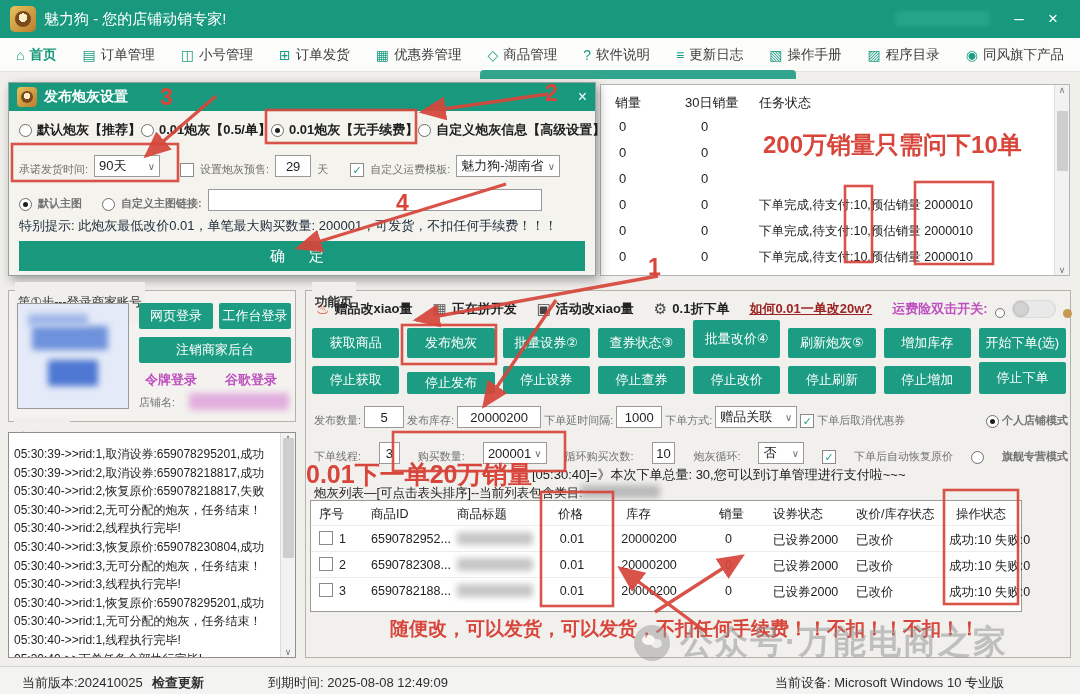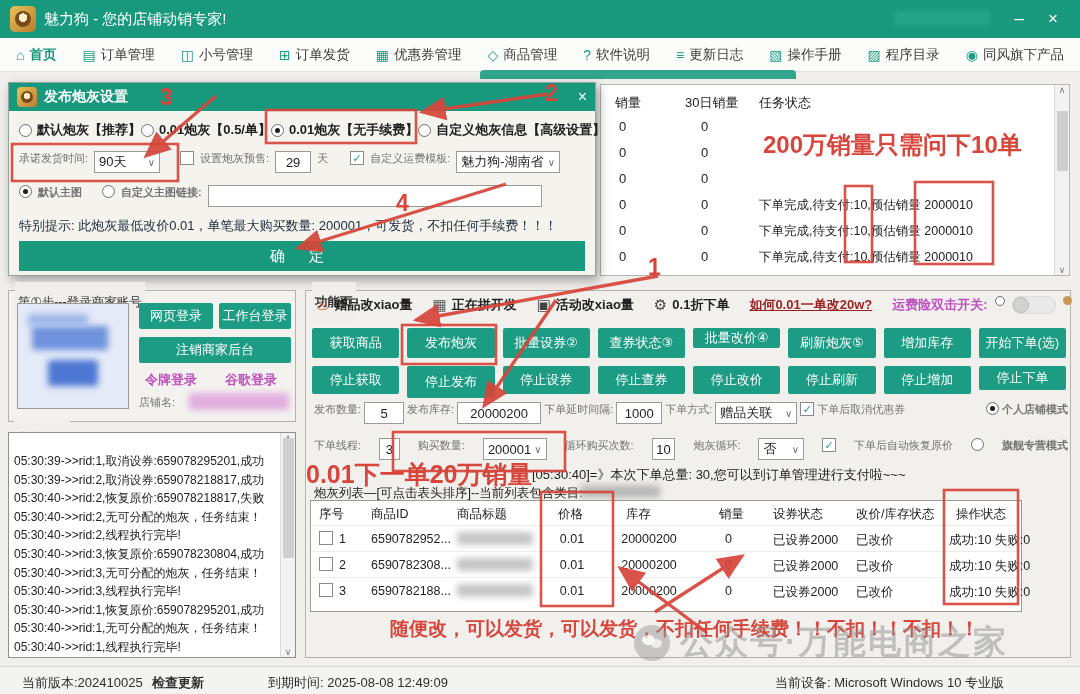--- a/index.html
+++ b/index.html
@@ -1,20 +1,20 @@
 <!DOCTYPE html>
 <html><head>
 <meta charset="utf-8">
 <style>
   *{margin:0;padding:0;box-sizing:border-box}
   html,body{background:#888}
   body{font-family:"Liberation Sans","DejaVu Sans",sans-serif;-webkit-font-smoothing:antialiased}
   .stage{position:relative;width:1080px;height:694px;overflow:hidden;background:#f0efec;margin:0 auto}
   .abs{position:absolute}
-  .hrow{display:flex;align-items:flex-start}
+  .hrow{display:flex;align-items:flex-end}
   
   .titlebar{left:0;top:0;width:1080px;height:38px;background:#18997e;display:flex;align-items:center;padding:0 10px;color:#fff}
   .doglogo{width:26px;height:26px;border-radius:5px;background:linear-gradient(135deg,#e8c25a,#b97c2e);position:relative;margin-right:8px;flex:0 0 auto}
   .doglogo::after{content:"";position:absolute;inset:5px;border-radius:50%;background:radial-gradient(circle at 50% 42%,#fdf0c8 0 35%,#7a4a1d 36% 100%)}
   .winbtn{width:34px;height:26px;display:flex;align-items:center;justify-content:center;color:#fff;font-size:17px;cursor:pointer}
   .faint{position:absolute;left:895px;top:11px;width:95px;height:15px;background:#2aa98d;filter:blur(2px);border-radius:3px;opacity:.7}
   
   .navbar{left:0;top:38px;width:1080px;height:34px;background:#fcfcfb;border-bottom:1px solid #e3e2de;display:flex;align-items:center;justify-content:space-between;padding:0 16px}
   .navitem{display:flex;align-items:center;gap:5px;font-size:13.5px;color:#3b3b3b;cursor:pointer;white-space:nowrap}
   .navitem .glyph{color:#1c9c83;font-size:14px}
@@ -245,21 +245,21 @@
     <div class="btn abs" style="left:210px;top:12px;width:72px;height:26px">工作台登录</div>
     <div class="btn abs" style="left:130px;top:46px;width:152px;height:26px">注销商家后台</div>
     <span class="abs magenta" style="left:136px;top:80px;font-size:13px;font-weight:bold;cursor:pointer">令牌登录</span>
     <span class="abs magenta" style="left:216px;top:80px;font-size:13px;font-weight:bold;cursor:pointer">谷歌登录</span>
     <span class="abs lbl" style="left:130px;top:104px">店铺名:</span>
     <span class="abs blurblob" style="left:180px;top:102px;width:100px;height:17px;background:#e2aede"></span>
   </div>
 
   <span class="glabel abs" style="left:14px;top:418px">当前设备</span>
   <div class="abs logbox">
-    <div style="padding-top:19px">
+    <div style="padding-top:12px">
 
     <div class="logline">05:30:39-&gt;&gt;rid:1,取消设券:659078295201,成功</div>
         <div class="logline">05:30:39-&gt;&gt;rid:2,取消设券:659078218817,成功</div>
         <div class="logline">05:30:40-&gt;&gt;rid:2,恢复原价:659078218817,失败</div>
         <div class="logline">05:30:40-&gt;&gt;rid:2,无可分配的炮灰，任务结束！</div>
         <div class="logline">05:30:40-&gt;&gt;rid:2,线程执行完毕!</div>
         <div class="logline">05:30:40-&gt;&gt;rid:3,恢复原价:659078230804,成功</div>
         <div class="logline">05:30:40-&gt;&gt;rid:3,无可分配的炮灰，任务结束！</div>
         <div class="logline">05:30:40-&gt;&gt;rid:3,线程执行完毕!</div>
         <div class="logline">05:30:40-&gt;&gt;rid:1,恢复原价:659078295201,成功</div>
@@ -308,35 +308,35 @@
       <span style="width:9px;height:9px;border-radius:50%;background:#c79a52;display:inline-block"></span>
     </div>
   </div>
 
   <div class="abs hrow" style="left:312px;top:328px;width:754px;height:30px;gap:8px">
 
   <div class="btn" style="flex:1;height:30px">获取商品</div>
       <div class="btn" style="flex:1;height:30px">发布炮灰</div>
       <div class="btn" style="flex:1;height:30px">批量设券②</div>
       <div class="btn" style="flex:1;height:30px">查券状态③</div>
-      <div class="btn" style="flex:1;height:20px">批量改价④</div>
+      <div class="btn" style="flex:1;height:38px">批量改价④</div>
       <div class="btn" style="flex:1;height:30px">刷新炮灰⑤</div>
       <div class="btn" style="flex:1;height:30px">增加库存</div>
       <div class="btn" style="flex:1;height:30px">开始下单(选)</div>
     </div>
   <div class="abs hrow" style="left:312px;top:366px;width:754px;height:28px;gap:8px">
 
   <div class="btn" style="flex:1;height:28px">停止获取</div>
-      <div class="btn" style="flex:1;height:32px">停止发布</div>
+      <div class="btn" style="flex:1;height:22px">停止发布</div>
       <div class="btn" style="flex:1;height:28px">停止设券</div>
       <div class="btn" style="flex:1;height:28px">停止查券</div>
       <div class="btn" style="flex:1;height:28px">停止改价</div>
       <div class="btn" style="flex:1;height:28px">停止刷新</div>
       <div class="btn" style="flex:1;height:28px">停止增加</div>
-      <div class="btn" style="flex:1;height:24px">停止下单</div>
+      <div class="btn" style="flex:1;height:32px">停止下单</div>
     </div>
 
   <div class="abs hrow" style="left:314px;top:402px;width:754px;height:26px;gap:3px">
     <span class="lbl">发布数量:</span>
     <span class="ipt" style="width:40px">5</span>
     <span class="lbl">发布库存:</span>
     <span class="ipt" style="width:84px">20000200</span>
     <span class="lbl">下单延时间隔:</span>
     <span class="ipt" style="width:46px">1000</span>
     <span class="lbl">下单方式:</span>

